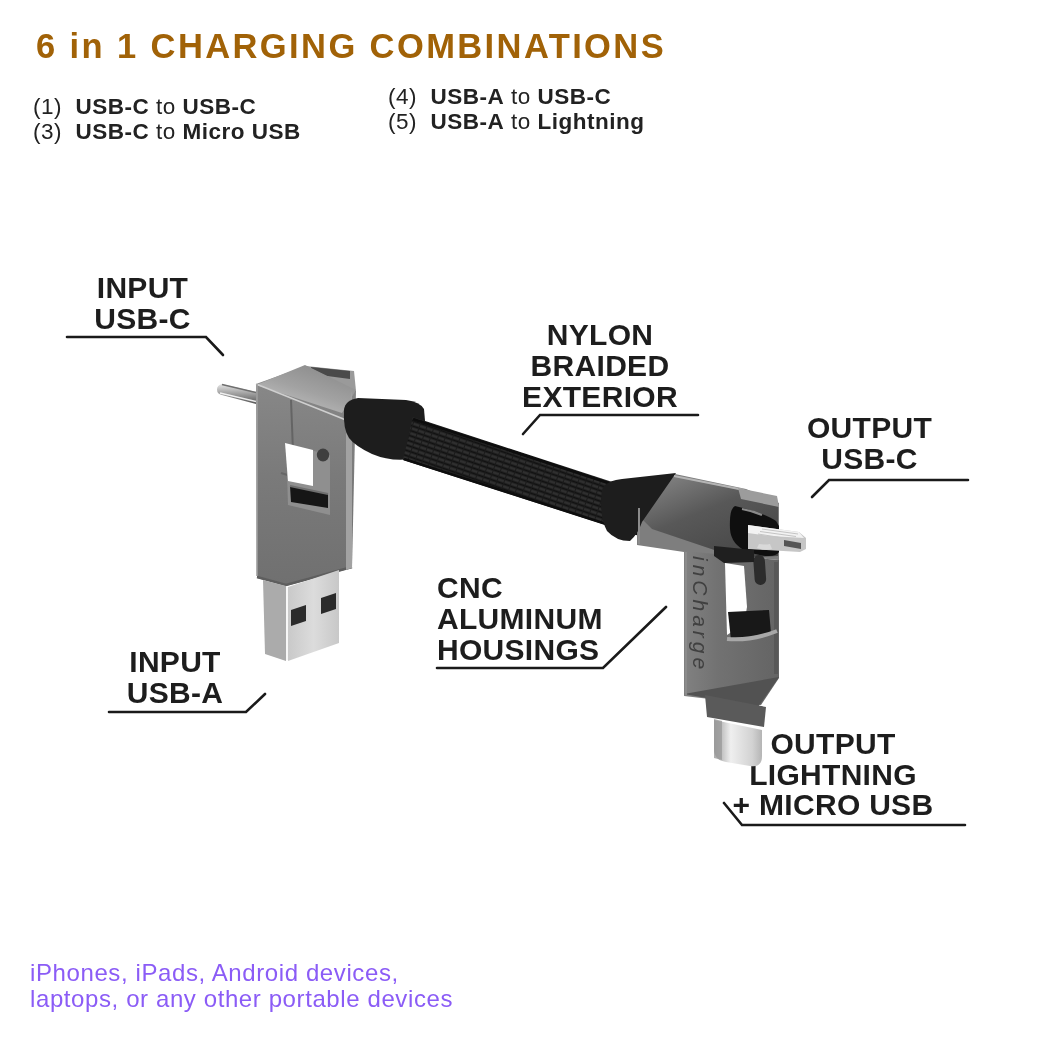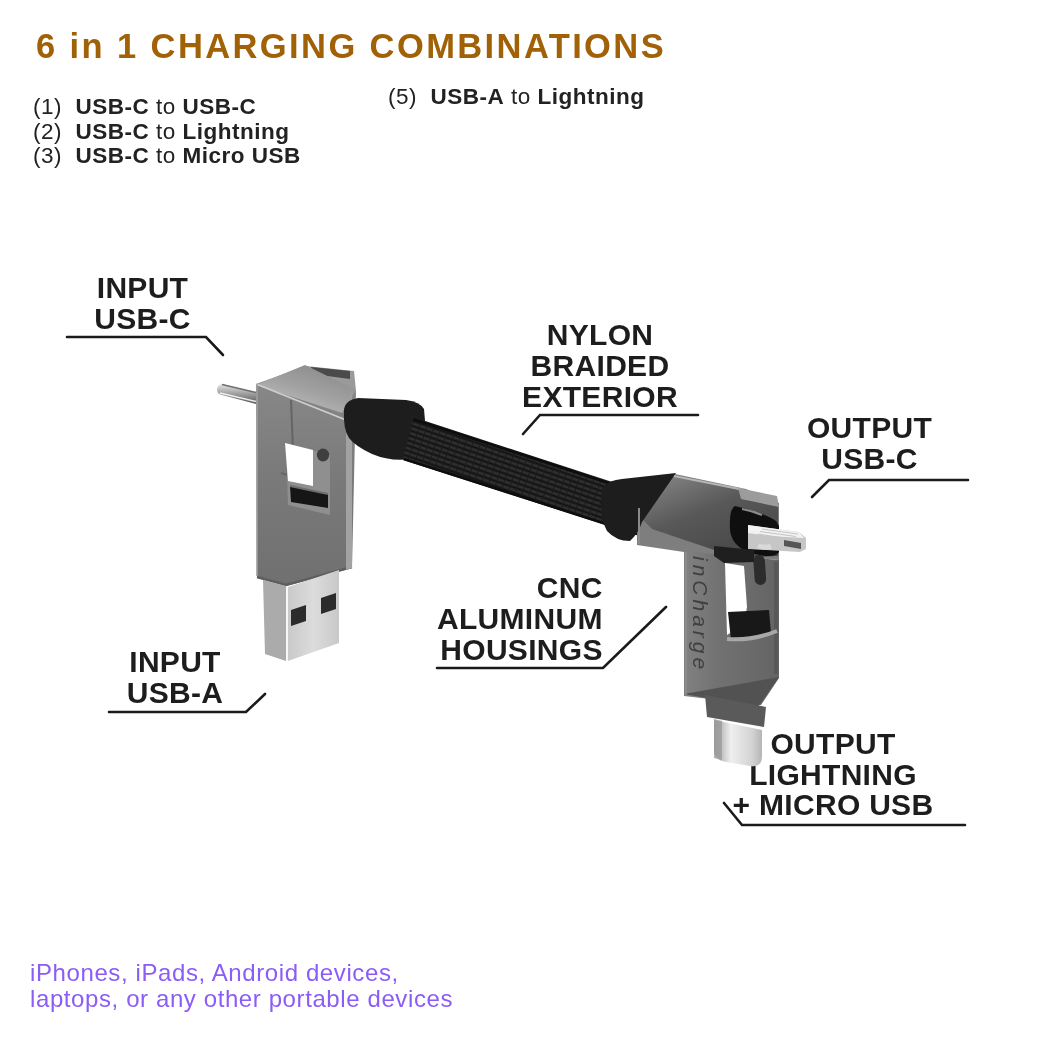--- a/index.html
+++ b/index.html
@@ -1,35 +1,35 @@
 <!DOCTYPE html>
 <html><head>
 <meta charset="utf-8">
 <style>
   html,body{margin:0;padding:0;}
   body{width:1040px;height:1040px;background:#fff;font-family:"Liberation Sans",sans-serif;position:relative;overflow:hidden;color:#1f1f1f;}
   .abs{position:absolute;white-space:nowrap;}
   .title{left:36px;top:27px;font-size:34.5px;font-weight:bold;letter-spacing:2.4px;color:#a16207;}
   .list{font-size:22.5px;line-height:24.6px;letter-spacing:0.5px;color:#222;}
   .b{font-weight:bold;}
-  .lbl{font-weight:bold;font-size:30px;line-height:31px;color:#1d1d1d;letter-spacing:0.3px;text-align:right;}
+  .lbl{font-weight:bold;font-size:30px;line-height:31px;color:#1d1d1d;letter-spacing:0.3px;}
   .ctr{text-align:center;}
   .rt{text-align:center;}
   .bottom{left:30px;top:960px;font-size:24px;line-height:26px;letter-spacing:0.6px;color:#8b5cf6;}
 </style>
 </head>
 <body>
 <div class="abs title">6 in 1 CHARGING COMBINATIONS</div>
 
 <div class="abs list" style="left:33px;top:85px;margin-top:10px;">
   <div>(1)&nbsp; <span class="b">USB-C</span> to <span class="b">USB-C</span></div>
-  <div>(2)&nbsp; <span class="b">USB-C</span> to <span class="b">Lightning</span></div>
   <div>(3)&nbsp; <span class="b">USB-C</span> to <span class="b">Micro USB</span></div>
 </div>
 <div class="abs list" style="left:388px;top:85px;">
+  <div>(4)&nbsp; <span class="b">USB-A</span> to <span class="b">USB-C</span></div>
   <div>(5)&nbsp; <span class="b">USB-A</span> to <span class="b">Lightning</span></div>
 </div>
 
 <div class="abs lbl ctr" style="left:60px;top:272px;width:165px;">INPUT<br>USB-C</div>
 <div class="abs lbl rt" style="left:500px;top:319px;width:200px;">NYLON<br>BRAIDED<br>EXTERIOR</div>
 <div class="abs lbl rt" style="left:770px;top:412px;width:199px;">OUTPUT<br>USB-C</div>
 <div class="abs lbl" style="left:437px;top:572px;">CNC<br>ALUMINUM<br>HOUSINGS</div>
 <div class="abs lbl ctr" style="left:95px;top:646px;width:160px;">INPUT<br>USB-A</div>
 <div class="abs lbl rt" style="left:700px;top:729px;width:266px;line-height:30.5px;">OUTPUT<br>LIGHTNING<br>+ MICRO USB</div>
 

